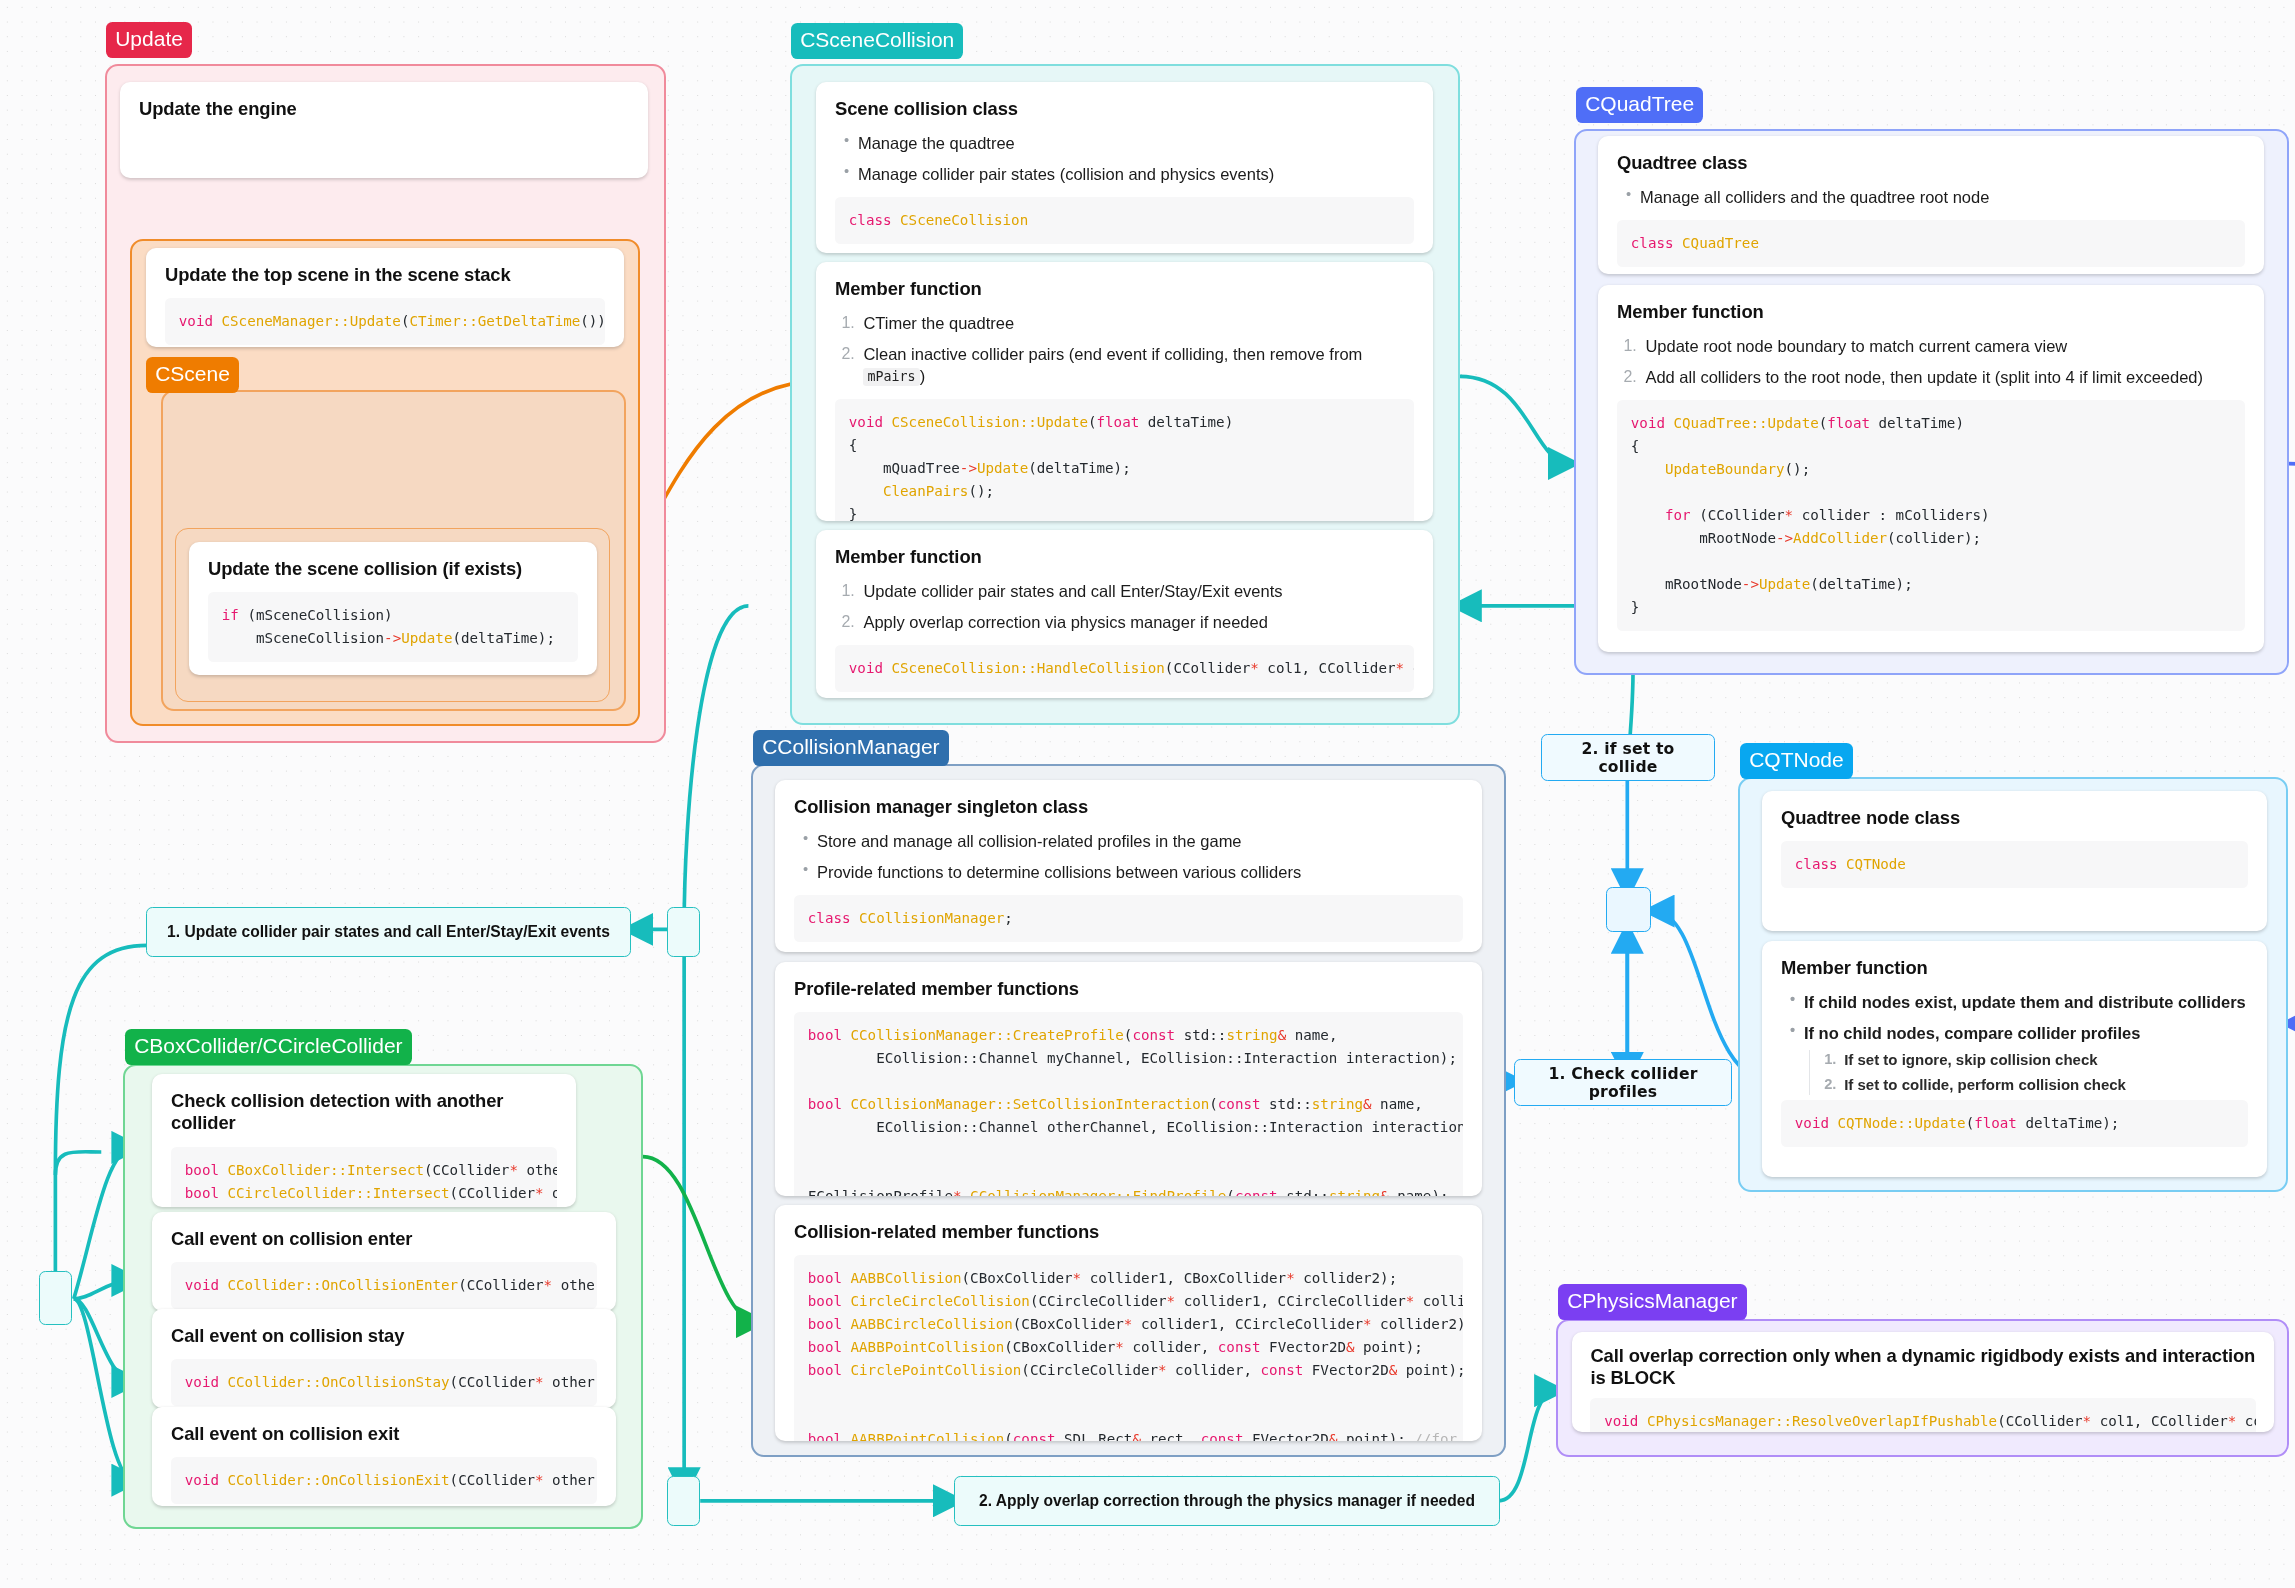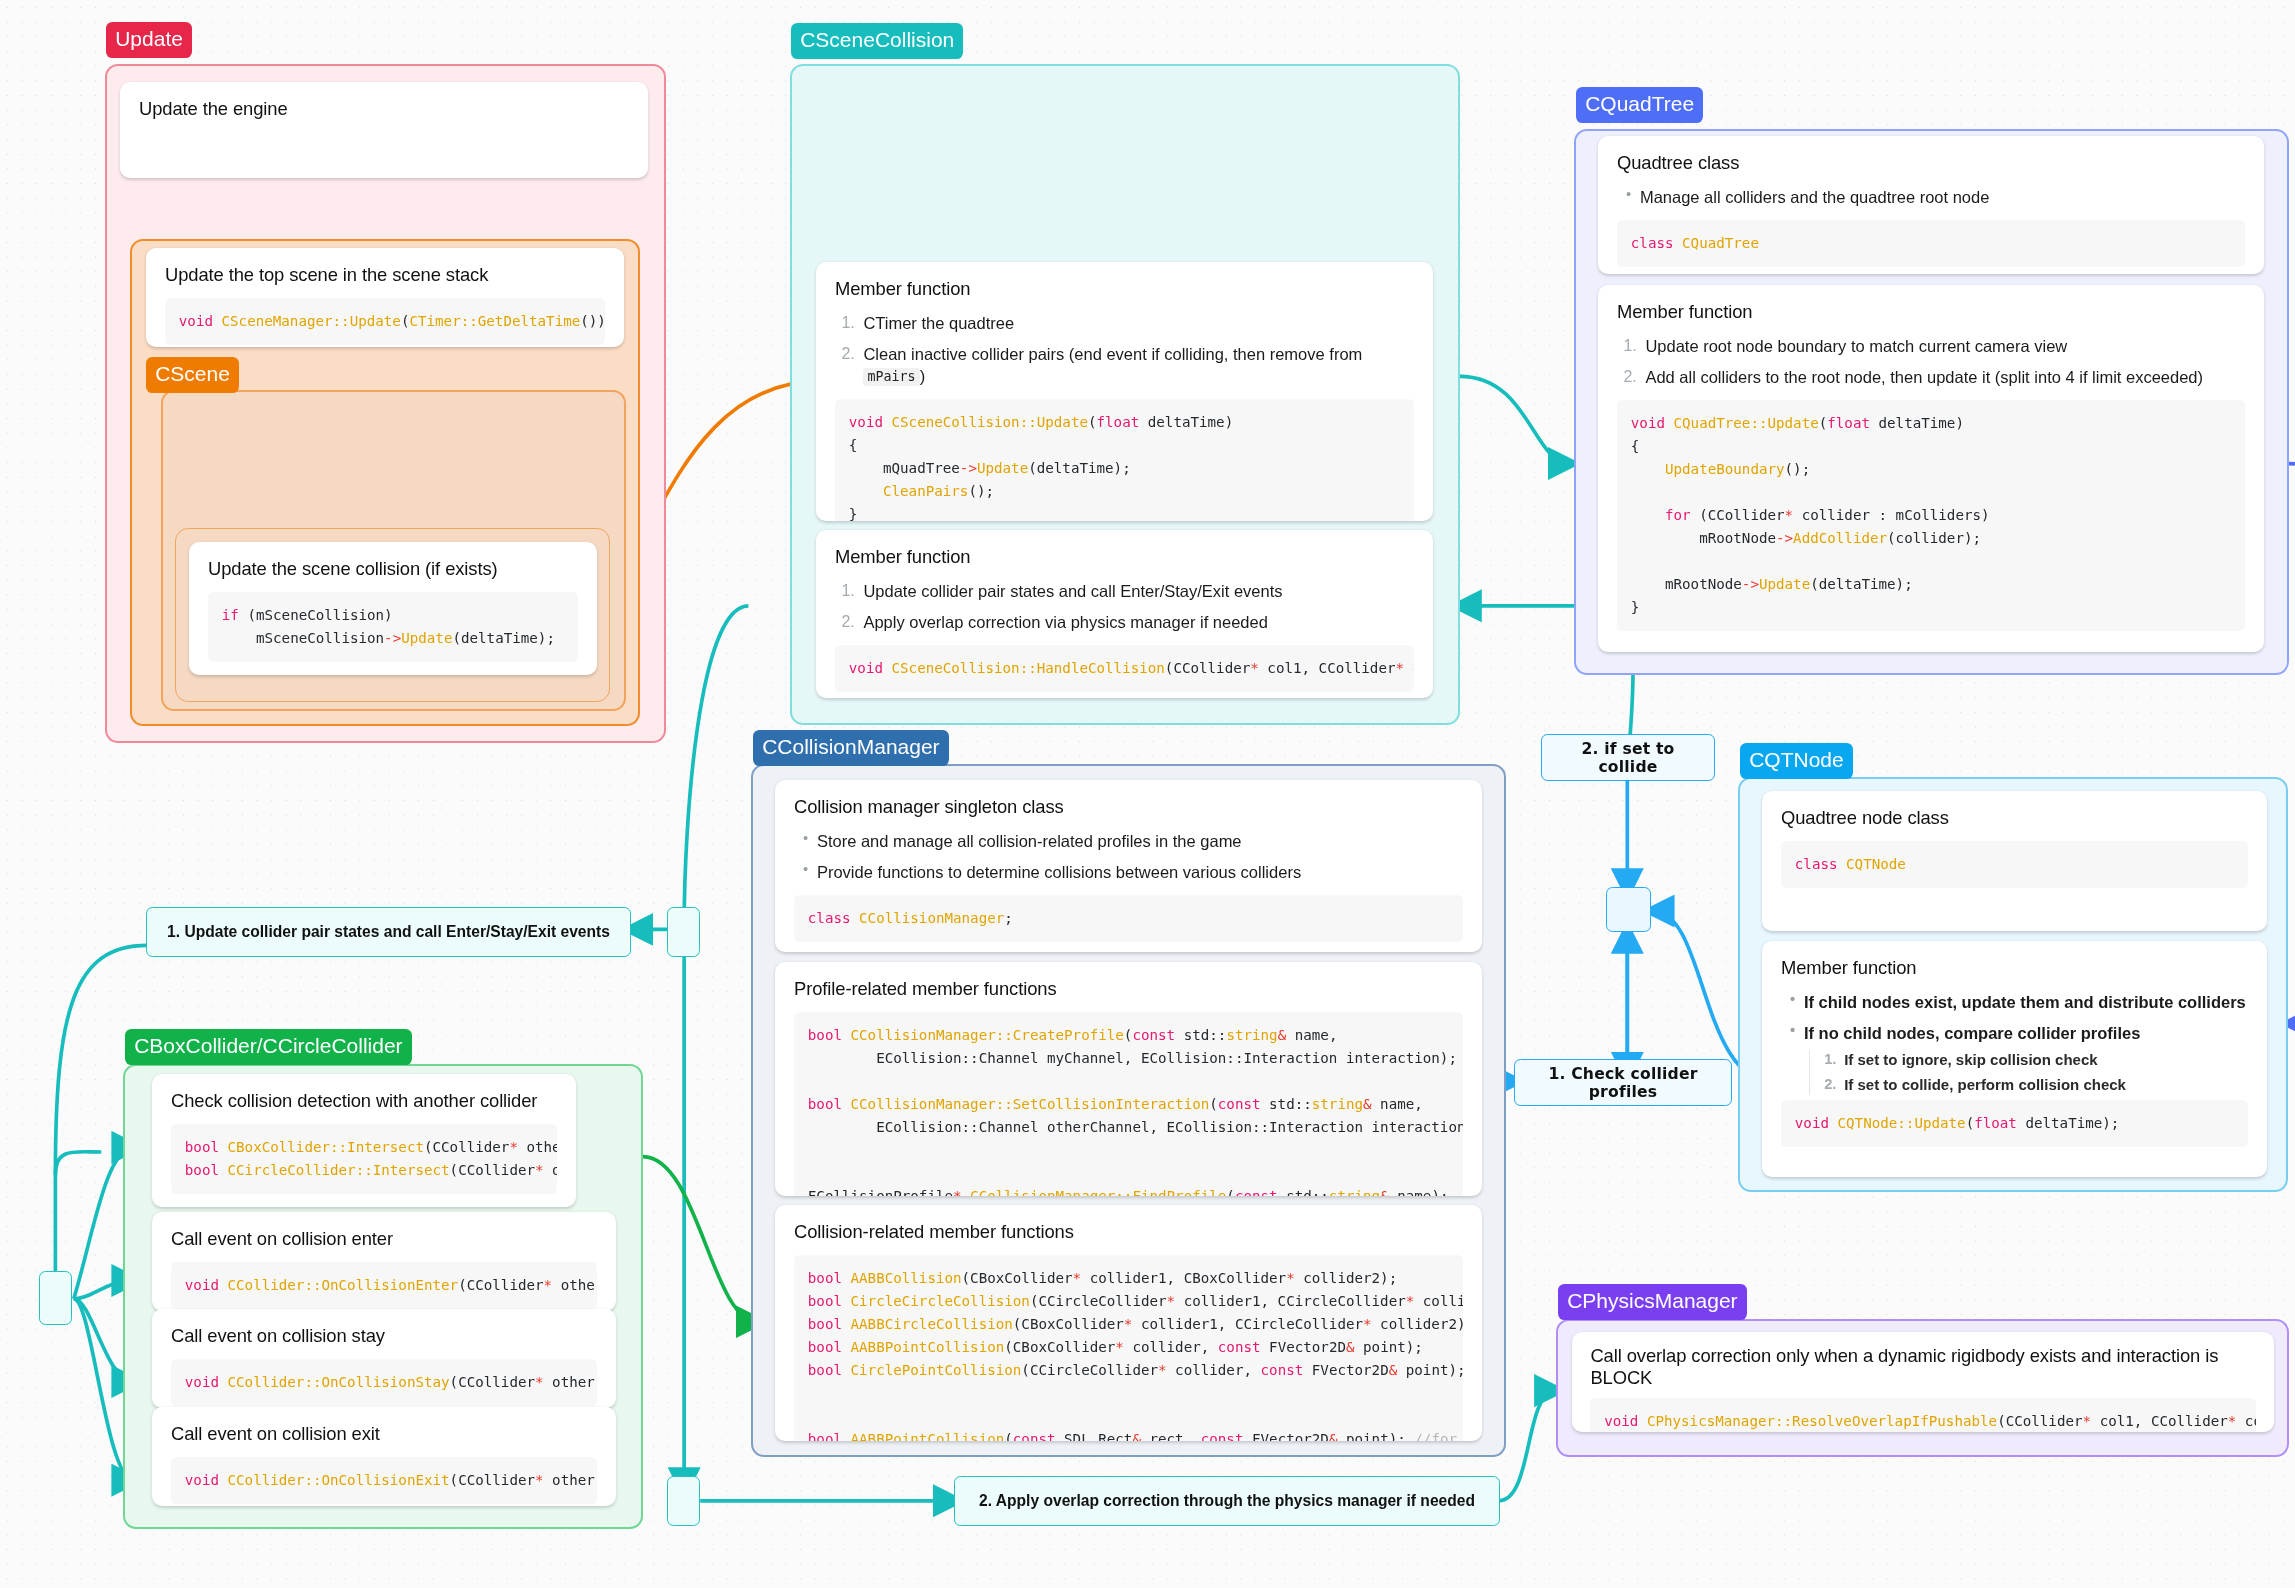--- a/index.html
+++ b/index.html
@@ -40,21 +40,21 @@
   .card {
     position: absolute;
     background: #fff;
     border-radius: 10px;
     box-shadow: 0 1.4px 3.2px rgba(0,0,0,0.17);
     padding: 15.6px 19px;
     overflow: hidden;
   }
   .card h3 {
     font-size: 18.4px;
-    font-weight: normal;
+    font-weight: bold;
     color: #111;
     margin-bottom: 12px;
     line-height: 1.22;
     letter-spacing: -0.1px;
   }
   .bullets { list-style: none; margin: 0 0 12px 7.3px; }
   .bullets li {
     font-size: 16.5px; color: #1b1b1b; line-height: 1.35;
     margin-bottom: 8.3px; position: relative; padding-left: 15.6px;
   }
@@ -230,20 +230,28 @@
 
   <div class="card" style="left:189px; top:542px; width:408px; height:133px;">
     <h3>Update the scene collision (if exists)</h3>
     <div class="code"><span class="k">if</span> (mSceneCollision)
     mSceneCollision<span class="op">-&gt;</span><span class="fn">Update</span>(deltaTime);</div>
   </div>
 
   <div class="chip" style="left:791px; top:23px; background:#17bcbc;">CSceneCollision</div>
   <div class="group" style="left:790px; top:64px; width:670px; height:661px; background:#e6f7f7; border-color:#7fdede;"></div>
 
+  <div class="card" style="left:816px; top:82px; width:617px; height:171px;">
+    <h3>Scene collision class</h3>
+    <ul class="bullets">
+      <li>Manage the quadtree</li>
+      <li>Manage collider pair states (collision and physics events)</li>
+    </ul>
+    <div class="code"><span class="k">class</span> <span class="fn">CSceneCollision</span></div>
+  </div>
 
   <div class="card" style="left:816px; top:262px; width:617px; height:259px;">
     <h3>Member function</h3>
     <ol class="nums">
       <li>CTimer the quadtree</li>
       <li><span>Clean inactive collider pairs (end event if colliding, then remove from </span><span class="inlinecode">mPairs</span><span>)</span></li>
     </ol>
     <div class="code"><span class="k">void</span> <span class="fn">CSceneCollision::Update</span>(<span class="k">float</span> deltaTime)
 {
     mQuadTree<span class="op">-&gt;</span><span class="fn">Update</span>(deltaTime);

